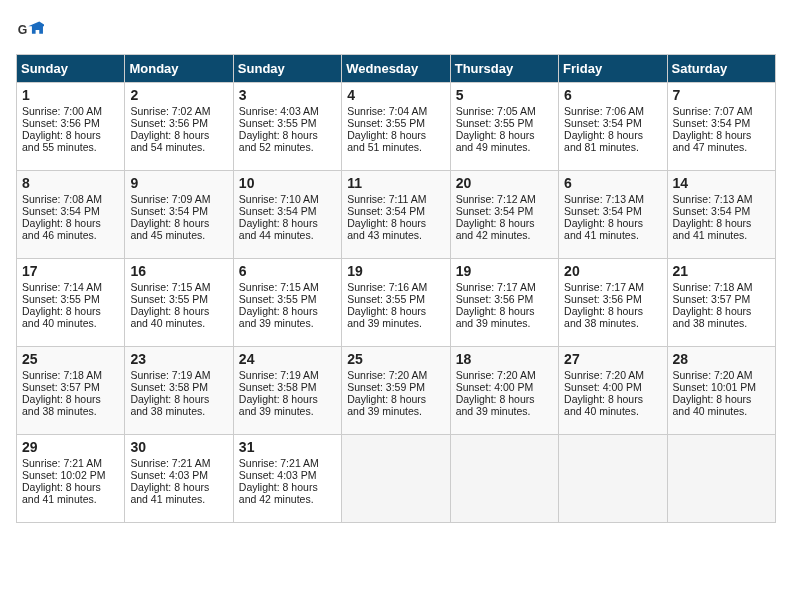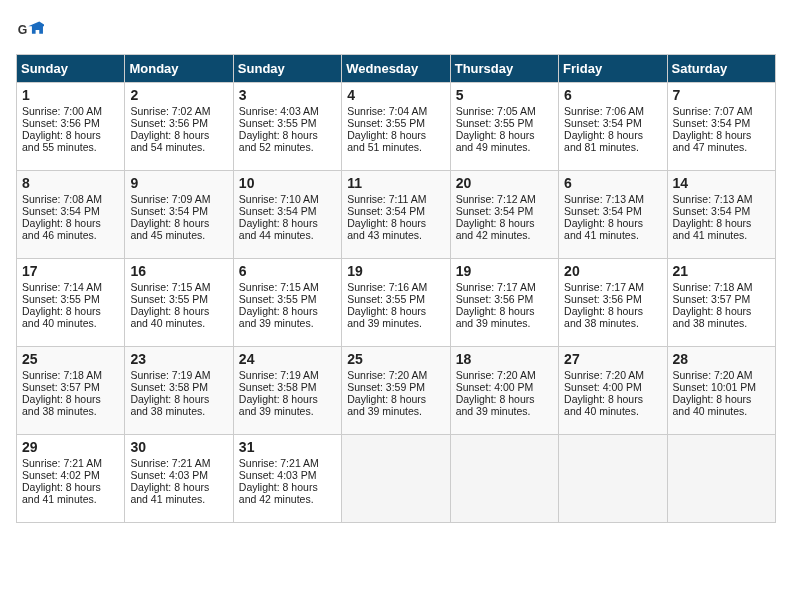--- a/index.html
+++ b/index.html
@@ -131,21 +131,21 @@
       <tr>
         <td><span class="day-num">25</span><span>Sunrise: 7:18 AM</span><br><span>Sunset: 3:57 PM</span><br><span>Daylight: 8 hours and 38 minutes.</span></td>
         <td><span class="day-num">23</span><span>Sunrise: 7:19 AM</span><br><span>Sunset: 3:58 PM</span><br><span>Daylight: 8 hours and 38 minutes.</span></td>
         <td><span class="day-num">24</span><span>Sunrise: 7:19 AM</span><br><span>Sunset: 3:58 PM</span><br><span>Daylight: 8 hours and 39 minutes.</span></td>
         <td><span class="day-num">25</span><span>Sunrise: 7:20 AM</span><br><span>Sunset: 3:59 PM</span><br><span>Daylight: 8 hours and 39 minutes.</span></td>
         <td><span class="day-num">18</span><span>Sunrise: 7:20 AM</span><br><span>Sunset: 4:00 PM</span><br><span>Daylight: 8 hours and 39 minutes.</span></td>
         <td><span class="day-num">27</span><span>Sunrise: 7:20 AM</span><br><span>Sunset: 4:00 PM</span><br><span>Daylight: 8 hours and 40 minutes.</span></td>
         <td><span class="day-num">28</span><span>Sunrise: 7:20 AM</span><br><span>Sunset: 10:01 PM</span><br><span>Daylight: 8 hours and 40 minutes.</span></td>
       </tr>
       <tr>
-        <td><span class="day-num">29</span><span>Sunrise: 7:21 AM</span><br><span>Sunset: 4:02 PM</span><br><span>Daylight: 8 hours and 41 minutes.</span></td>
+        <td><span class="day-num">29</span><span>Sunrise: 7:21 AM</span><br><span>Sunset: 10:02 PM</span><br><span>Daylight: 8 hours and 41 minutes.</span></td>
         <td><span class="day-num">30</span><span>Sunrise: 7:21 AM</span><br><span>Sunset: 4:03 PM</span><br><span>Daylight: 8 hours and 41 minutes.</span></td>
         <td><span class="day-num">31</span><span>Sunrise: 7:21 AM</span><br><span>Sunset: 4:03 PM</span><br><span>Daylight: 8 hours and 42 minutes.</span></td>
         <td class="empty"></td>
         <td class="empty"></td>
         <td class="empty"></td>
         <td class="empty"></td>
       </tr>
     </tbody>
 </table>
 

